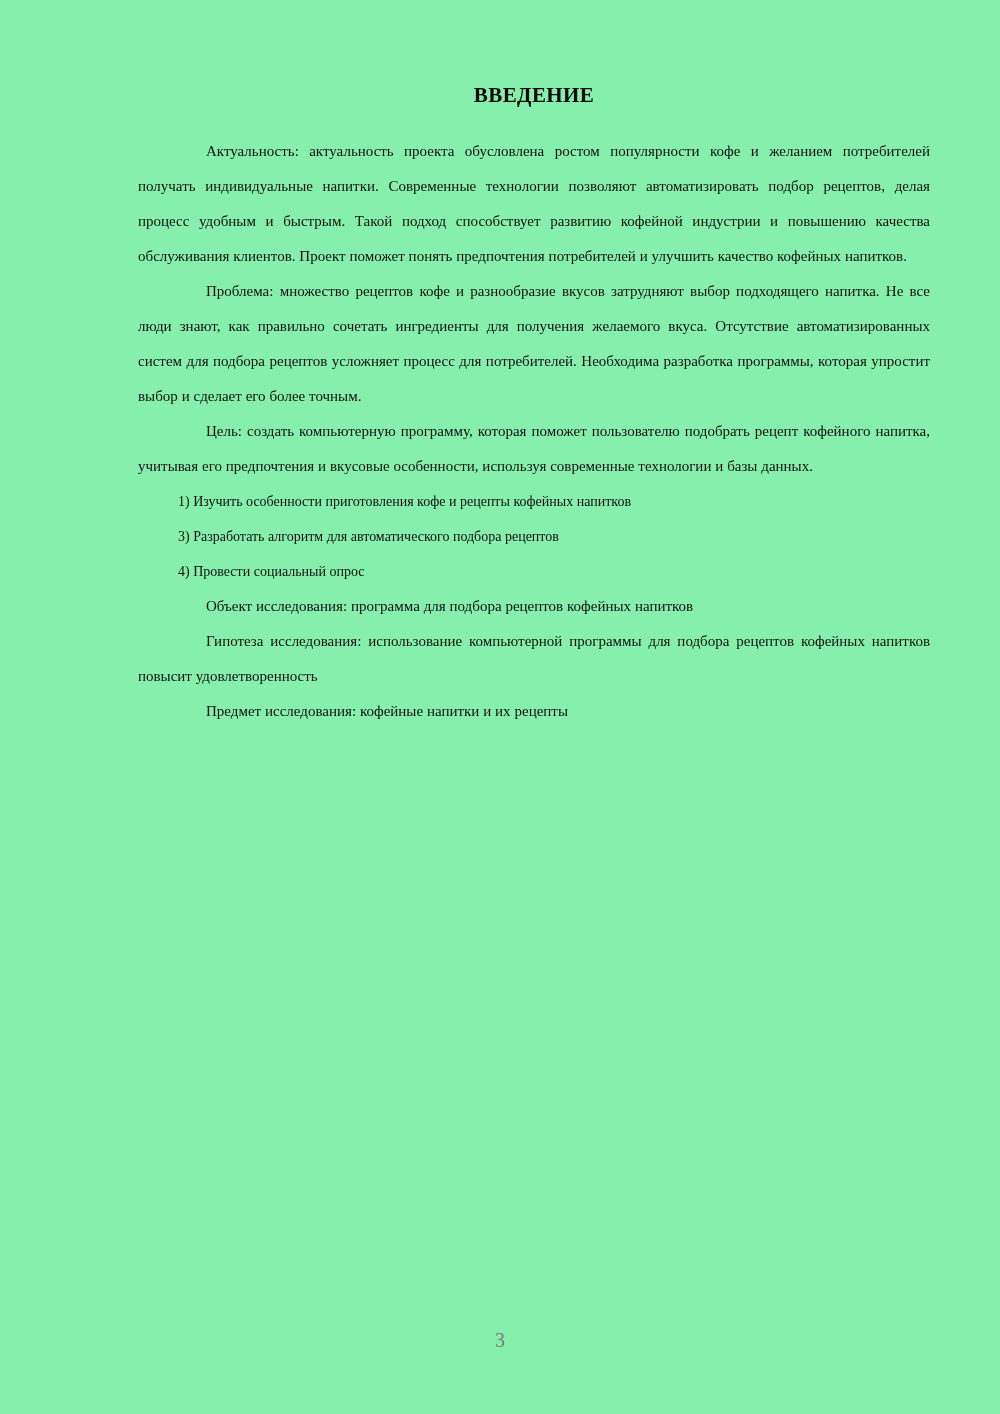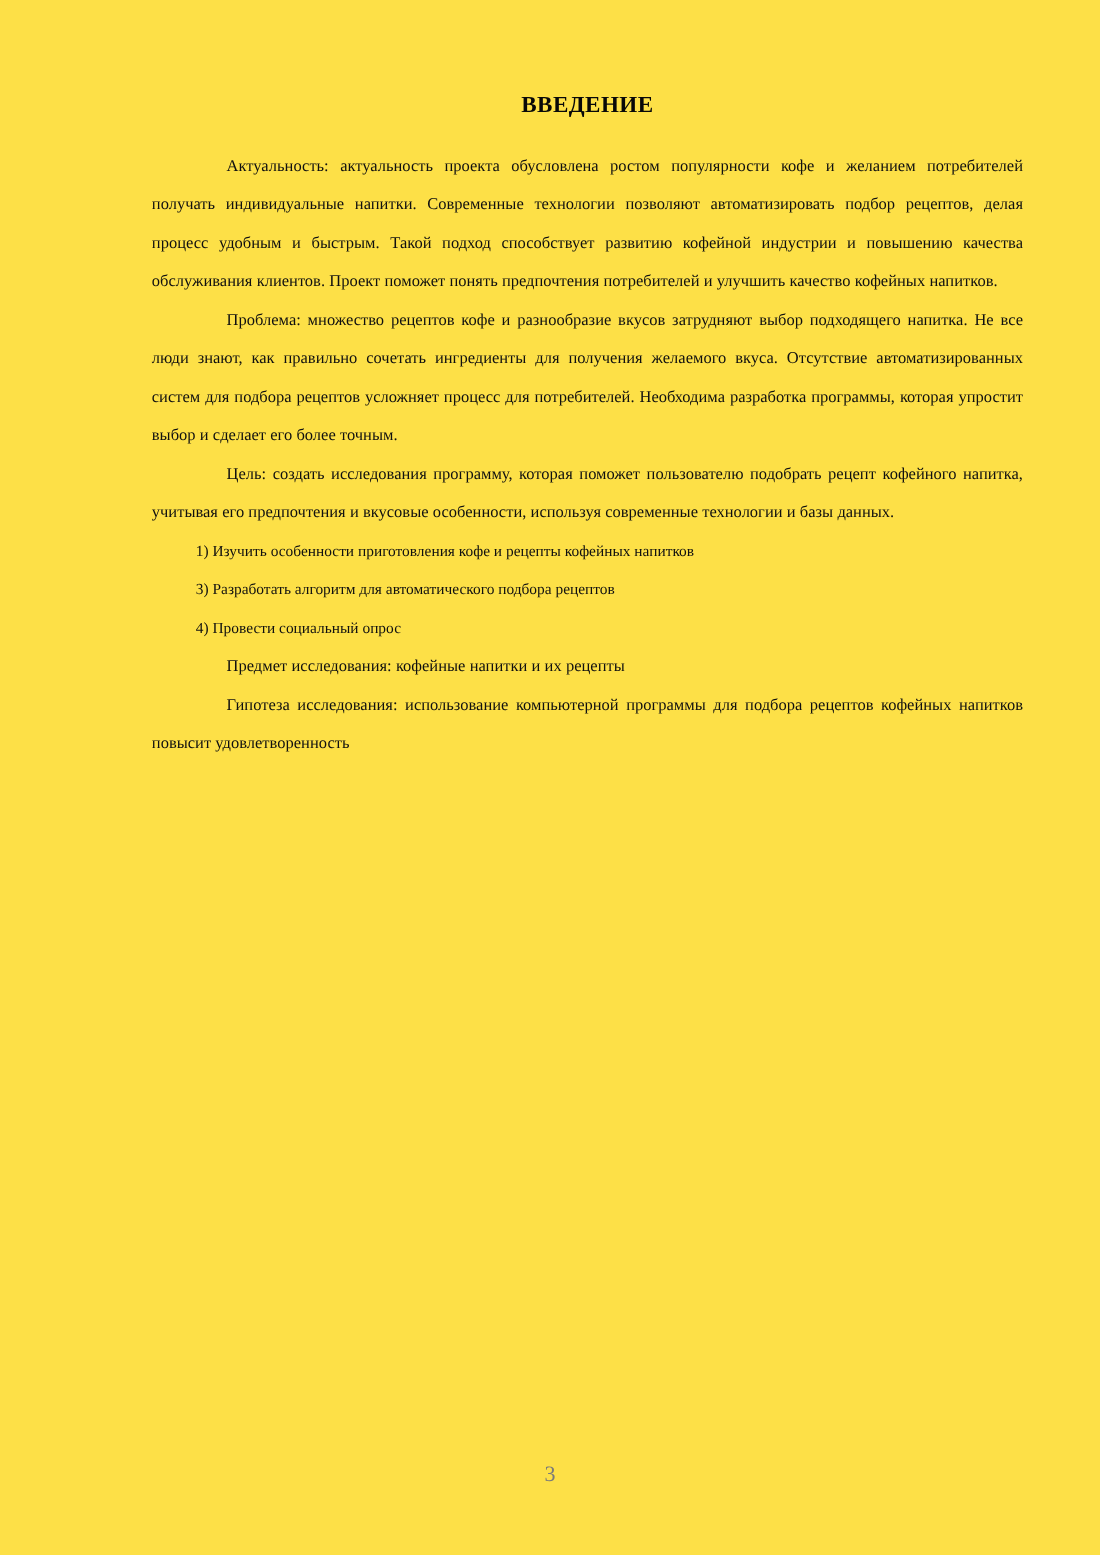--- a/index.html
+++ b/index.html
@@ -6,21 +6,21 @@
   html, body {
     margin: 0;
     padding: 0;
     background: #ffffff;
   }
 
   .page {
     position: relative;
     width: 1000px;
     height: 1414px;
-    background: #fde047;
+    background: #86efac;
     box-sizing: border-box;
     overflow: hidden;
     font-family: "Liberation Serif", "DejaVu Serif", serif;
     color: #101010;
     -webkit-font-smoothing: antialiased;
   }
 
   .content {
     position: absolute;
     left: 138px;
@@ -86,44 +86,47 @@
 
     <div class="block">
       <p class="para">Актуальность: актуальность проекта обусловлена ростом популярности кофе и желанием потребителей получать индивидуальные напитки. Современные технологии позволяют автоматизировать подбор рецептов, делая процесс удобным и быстрым. Такой подход способствует развитию кофейной индустрии и повышению качества обслуживания клиентов. Проект поможет понять предпочтения потребителей и улучшить качество кофейных напитков.</p>
     </div>
 
     <div class="block">
       <p class="para">Проблема: множество рецептов кофе и разнообразие вкусов затрудняют выбор подходящего напитка. Не все люди знают, как правильно сочетать ингредиенты для получения желаемого вкуса. Отсутствие автоматизированных систем для подбора рецептов усложняет процесс для потребителей. Необходима разработка программы, которая упростит выбор и сделает его более точным.</p>
     </div>
 
     <div class="block">
-      <p class="para">Цель: создать исследования программу, которая поможет пользователю подобрать рецепт кофейного напитка, учитывая его предпочтения и вкусовые особенности, используя современные технологии и базы данных.</p>
+      <p class="para">Цель: создать компьютерную программу, которая поможет пользователю подобрать рецепт кофейного напитка, учитывая его предпочтения и вкусовые особенности, используя современные технологии и базы данных.</p>
     </div>
 
 
     <div class="block">
       <p class="list-item">1) Изучить особенности приготовления кофе и рецепты кофейных напитков</p>
     </div>
 
 
     <div class="block">
       <p class="list-item">3) Разработать алгоритм для автоматического подбора рецептов</p>
     </div>
 
     <div class="block">
       <p class="list-item">4) Провести социальный опрос</p>
     </div>
 
 
-
     <div class="block">
-      <p class="para">Предмет исследования: кофейные напитки и их рецепты</p>
+      <p class="para">Объект исследования: программа для подбора рецептов кофейных напитков</p>
     </div>
 
     <div class="block">
       <p class="para">Гипотеза исследования: использование компьютерной программы для подбора рецептов кофейных напитков повысит удовлетворенность</p>
+    </div>
+
+    <div class="block">
+      <p class="para">Предмет исследования: кофейные напитки и их рецепты</p>
     </div>
 
   </div>
 
   <div class="page-number">3</div>
 
 </div>
 
 </body></html>

